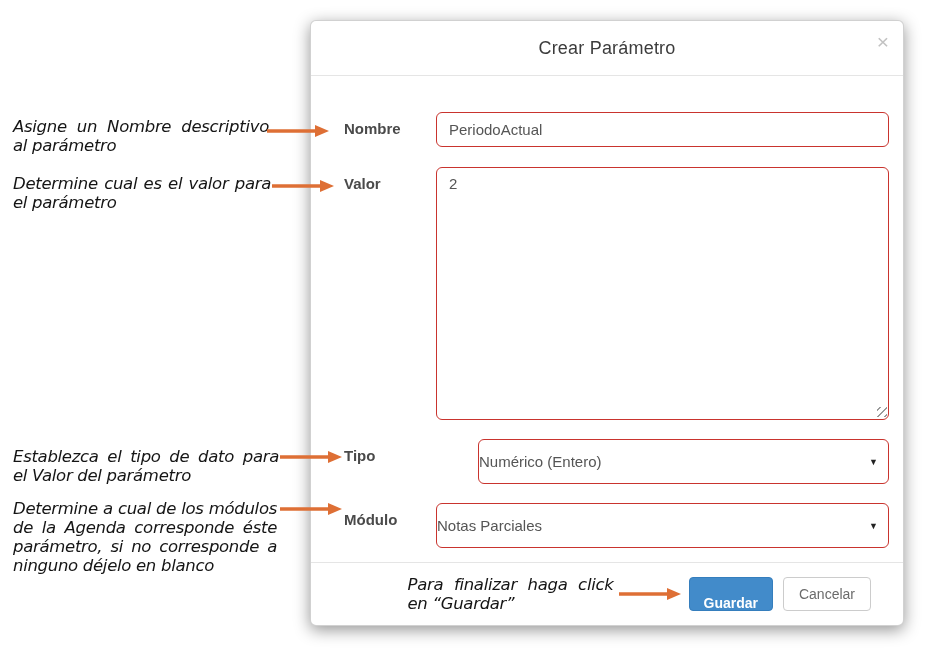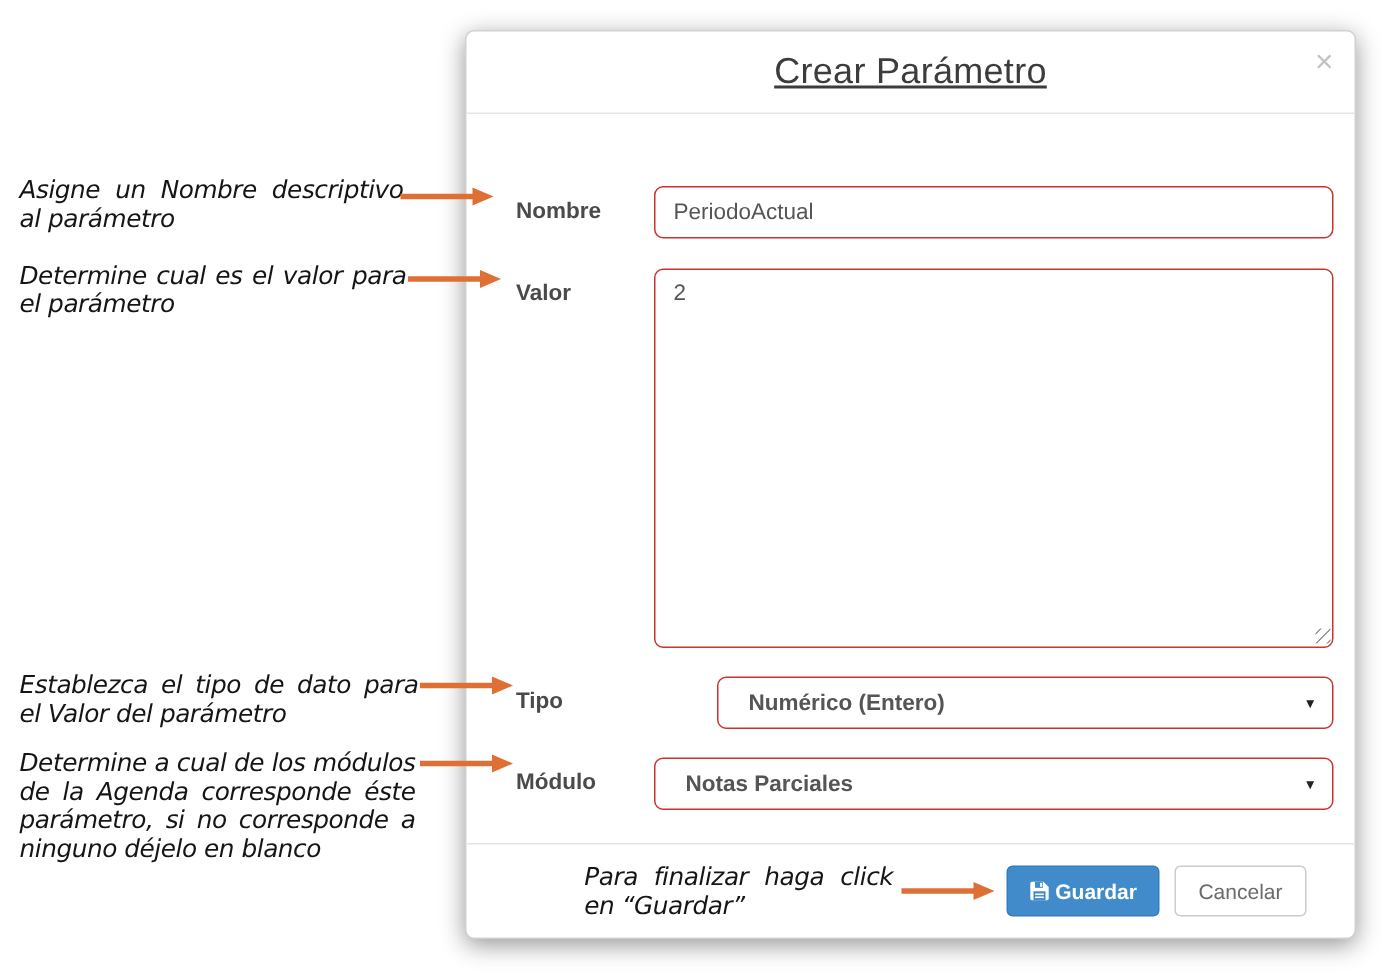--- a/index.html
+++ b/index.html
@@ -41,41 +41,40 @@
     box-shadow: 0 4px 16px rgba(0,0,0,0.42);
     z-index: 10;
   }
   .modal-header {
     position: relative;
     height: 55px;
     border-bottom: 1px solid #e5e5e5;
     display: flex; align-items: center; justify-content: center;
   }
   .modal-title {
-    font-size: 24px;
+    font-size: 18px;
     font-weight: 500;
     color: #3c3c3c;
     letter-spacing: 0.2px;
-    text-decoration: underline;
   }
   .close-btn {
     position: absolute;
     right: 14px; top: 10px;
     background: none; border: none;
     font-size: 21px; line-height: 21px;
     color: #c2c2c2;
     cursor: pointer;
     padding: 0;
     font-family: "Liberation Sans", sans-serif;
   }
   .modal-body {
     padding: 36px 14px 0 33px;
   }
   .form-row { display: flex; }
-  .row-nombre { margin-bottom: 20px; margin-top: 12px; }
+  .row-nombre { margin-bottom: 20px; }
   .row-valor  { margin-bottom: 19px; }
   .row-tipo   { margin-bottom: 19px; gap: 42px; }
   .control-label {
     width: 92px;
     flex: 0 0 92px;
     padding-top: 8px;
     font-size: 15px;
     font-weight: 700;
     color: #4a4a4a;
   }
@@ -100,26 +99,25 @@
     line-height: 1.3;
   }
   .resize-handle {
     position: absolute;
     right: 2px; bottom: 3px;
     width: 10px; height: 10px;
     background: repeating-linear-gradient(135deg, transparent 0 2px, #9a9a9a 2px 3px, transparent 3px 5px);
     cursor: nwse-resize;
   }
   .select-box {
-    height: 35px;
-    padding: 6px 26px 6px 20px;
+    height: 45px;
+    padding: 6px 26px 6px 0;
     display: flex; align-items: center;
     cursor: pointer;
     position: relative;
-    font-weight: bold;
   }
   .caret {
     position: absolute;
     right: 10px; top: 50%;
     transform: translateY(-50%);
     font-size: 9px;
     color: #222;
     pointer-events: none;
   }
 
@@ -154,22 +152,23 @@
     cursor: pointer;
     display: inline-flex;
     align-items: center;
     justify-content: center;
   }
   .btn-primary {
     background: var(--primary, #428bca);
     border: 1px solid var(--primary-border, #357ebd);
     color: #fff;
     padding: 0 14px;
-    gap: 4px;
+    gap: 17px;
     font-weight: 700;
+    flex-direction: column;
   }
   .btn-default {
     background: #fff;
     border: 1px solid #cccccc;
     color: #6b6b6b;
     padding: 0 15px;
     margin-left: 10px;
   }
   .save-icon-svg { display: block; }
 </style>

